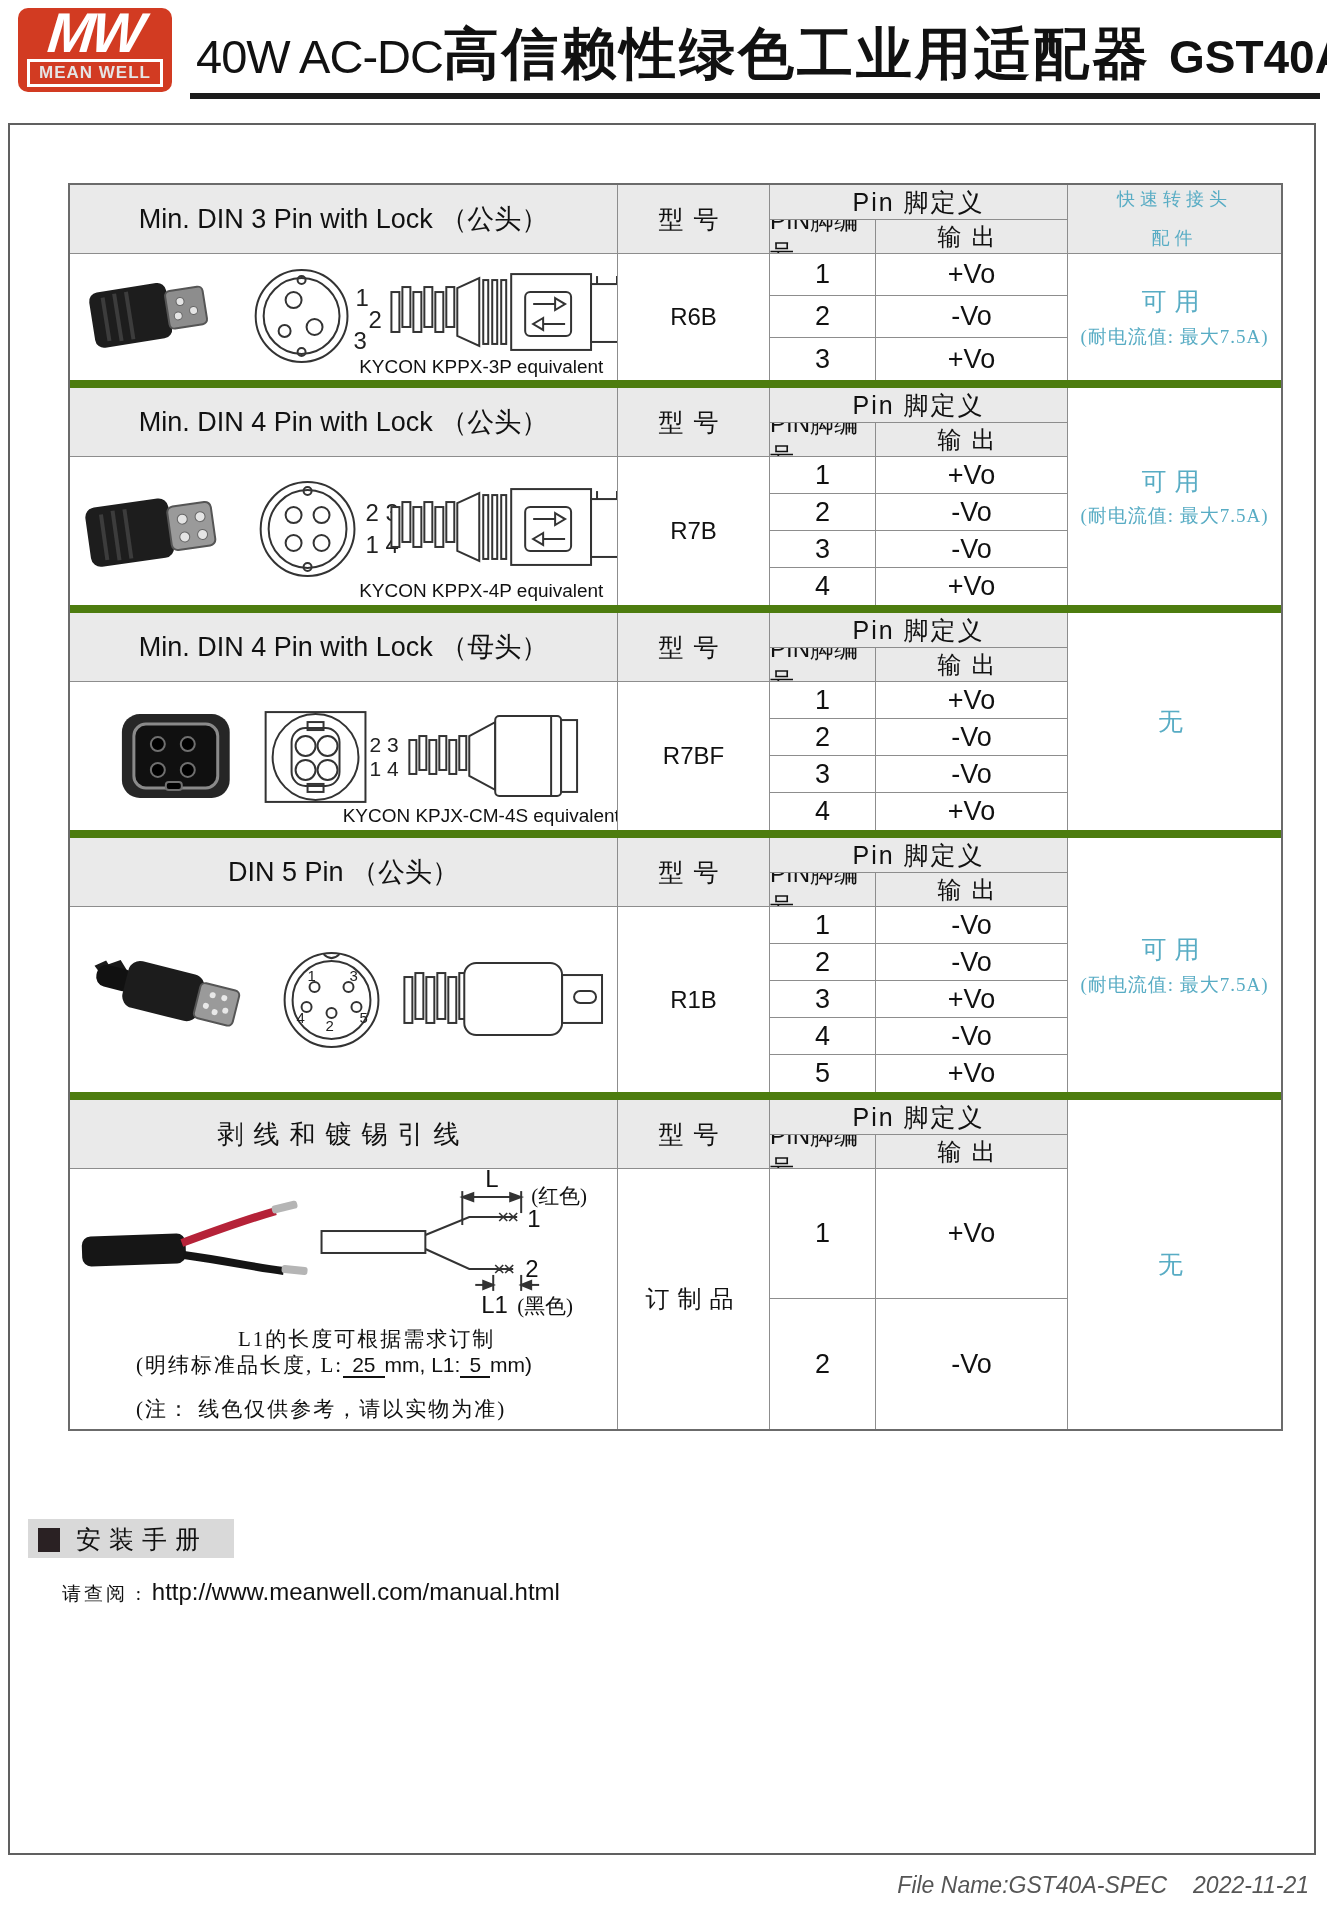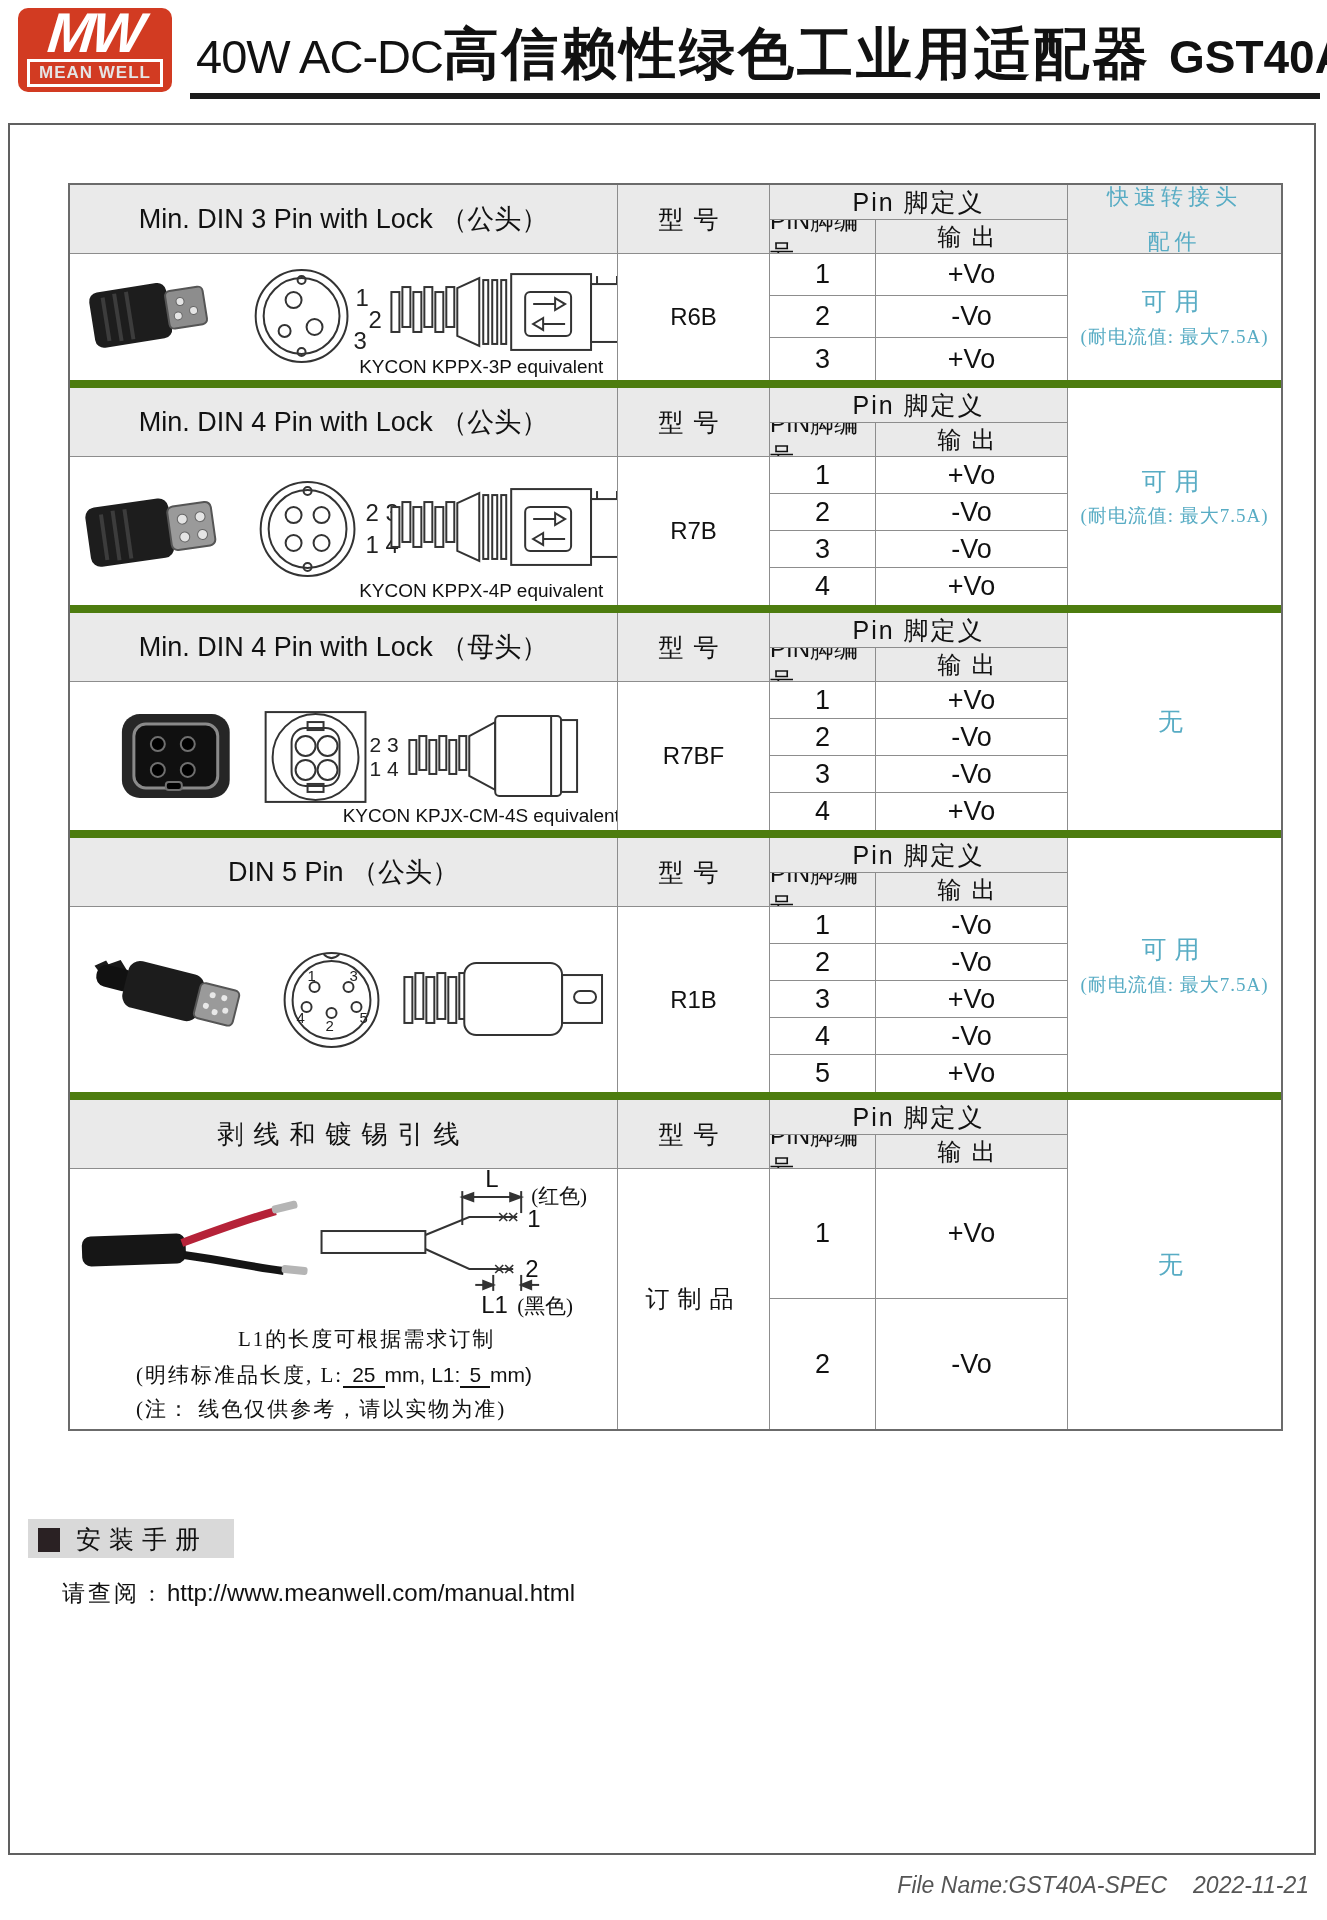--- a/index.html
+++ b/index.html
@@ -35,42 +35,42 @@
   .s5 .sec-title{font-family:"Liberation Serif",serif;font-size:26px;letter-spacing:10px;}
   .model-h{grid-area:1/2/3/3;font-family:"Liberation Serif",serif;font-size:25px;letter-spacing:10px;}
   .pindef-h{grid-area:1/3/2/5;font-size:25px;letter-spacing:2px;}
   .pinno-h{grid-area:2/3/3/4;font-size:24px;}
   .out-h{grid-area:2/4/3/5;font-family:"Liberation Serif",serif;font-size:24px;letter-spacing:10px;}
   .acc-col{grid-column:5;border-right:none;flex-direction:column;line-height:1.5;}
   .acc-head{grid-row:1/3;}
   .acc-body{grid-row:3/-1;border-bottom:none;}
   .acc-merged{grid-row:1/-1;border-bottom:none;}
   .teal{color:#58acc4;}
-  .acc-title{font-family:"Liberation Serif",serif;font-size:22px;letter-spacing:5px;gap:12px;}
+  .acc-title{font-family:"Liberation Serif",serif;font-size:18px;letter-spacing:5px;gap:12px;}
   .acc-main{font-family:"Liberation Serif",serif;font-size:25px;letter-spacing:8px;}
   .acc-sub{font-family:"Liberation Serif",serif;font-size:19px;letter-spacing:1px;margin-top:2px;}
   .img-cell{grid-column:1;grid-row:3/-1;border-bottom:none;position:relative;align-items:flex-start;justify-content:flex-start;}
   .model-v{grid-column:2;grid-row:3/-1;border-bottom:none;font-size:24px;}
   .s5 .model-v{font-family:"Liberation Serif",serif;font-size:24px;letter-spacing:8px;}
   .pin-no{grid-column:3;font-size:27px;}
   .pin-out{grid-column:4;font-size:27px;}
   .r3{grid-row:3}.r4{grid-row:4}.r5{grid-row:5}.r6{grid-row:6}.r7{grid-row:7}
   .lastrow{border-bottom:none;}
   svg{display:block;}
   .svgtext{font-family:"Liberation Sans",sans-serif;}
   .note{position:absolute;font-family:"Liberation Serif",serif;font-size:21px;letter-spacing:2px;color:#111;white-space:nowrap;}
   .uline{border-bottom:2px solid #111;padding:0 9px;font-family:"Liberation Sans",sans-serif;letter-spacing:0;}
   .mm{font-family:"Liberation Sans",sans-serif;letter-spacing:0;}
 
   
   .manual-h{position:absolute;left:28px;top:1519px;background:#d9d9d9;padding:4px 26px 2px 10px;display:flex;align-items:center;}
   .sq{width:22px;height:24px;background:#2a2123;margin-right:16px;}
   .manual-h-text{font-family:"Liberation Serif",serif;font-size:25px;letter-spacing:8px;}
   .manual-line{position:absolute;left:62px;top:1578px;font-size:24px;white-space:nowrap;}
-  .manual-line .cjk{font-family:"Liberation Serif",serif;font-size:23px;letter-spacing:3px;margin-top:36px;}
+  .manual-line .cjk{font-family:"Liberation Serif",serif;font-size:19px;letter-spacing:3px;margin-top:36px;}
   .footer{position:absolute;right:18px;top:1872px;font:italic 23px "Liberation Sans",sans-serif;color:#555;letter-spacing:0;}
   .footer span{margin-left:26px;}
 </style>
 </head>
 <body>
 
 <div class="logo">
   <div class="logo-mw">MW</div>
   <div class="logo-brand">MEAN WELL</div>
 </div>
@@ -387,21 +387,21 @@
           <polygon points="452,116 462,112 462,120" fill="#333"></polygon>
         </g>
         <text class="svgtext" x="416" y="18" font-size="24" fill="#111">L</text>
         <text x="462" y="34" font-size="21" fill="#111" font-family="Liberation Serif,serif">(红色)</text>
         <text class="svgtext" x="458" y="58" font-size="24" fill="#111">1</text>
         <text class="svgtext" x="456" y="108" font-size="24" fill="#111">2</text>
         <text class="svgtext" x="412" y="144" font-size="24" fill="#111">L1</text>
         <text x="448" y="144" font-size="21" fill="#111" font-family="Liberation Serif,serif">(黑色)</text>
       </svg>
       <div class="note" style="left:168px;top:156px;">L1的长度可根据需求订制</div>
-      <div class="note" style="left:66px;top:192px;">
+      <div class="note" style="left:66px;top:182px;">
         <span>(明纬标准品长度, L:</span><span class="uline">25</span><span class="mm">mm,  L1:</span><span class="uline">5</span><span class="mm">mm)</span>
       </div>
       <div class="note" style="left:66px;top:226px;">(注： 线色仅供参考，请以实物为准)</div>
     </div>
     <div class="c model-v">订制品</div>
     <div class="c pin-no r3">1</div>
     <div class="c pin-out r3">+Vo</div>
     <div class="c pin-no r4 lastrow">2</div>
     <div class="c pin-out r4 lastrow">-Vo</div>
     <div class="c acc-col acc-merged teal">

